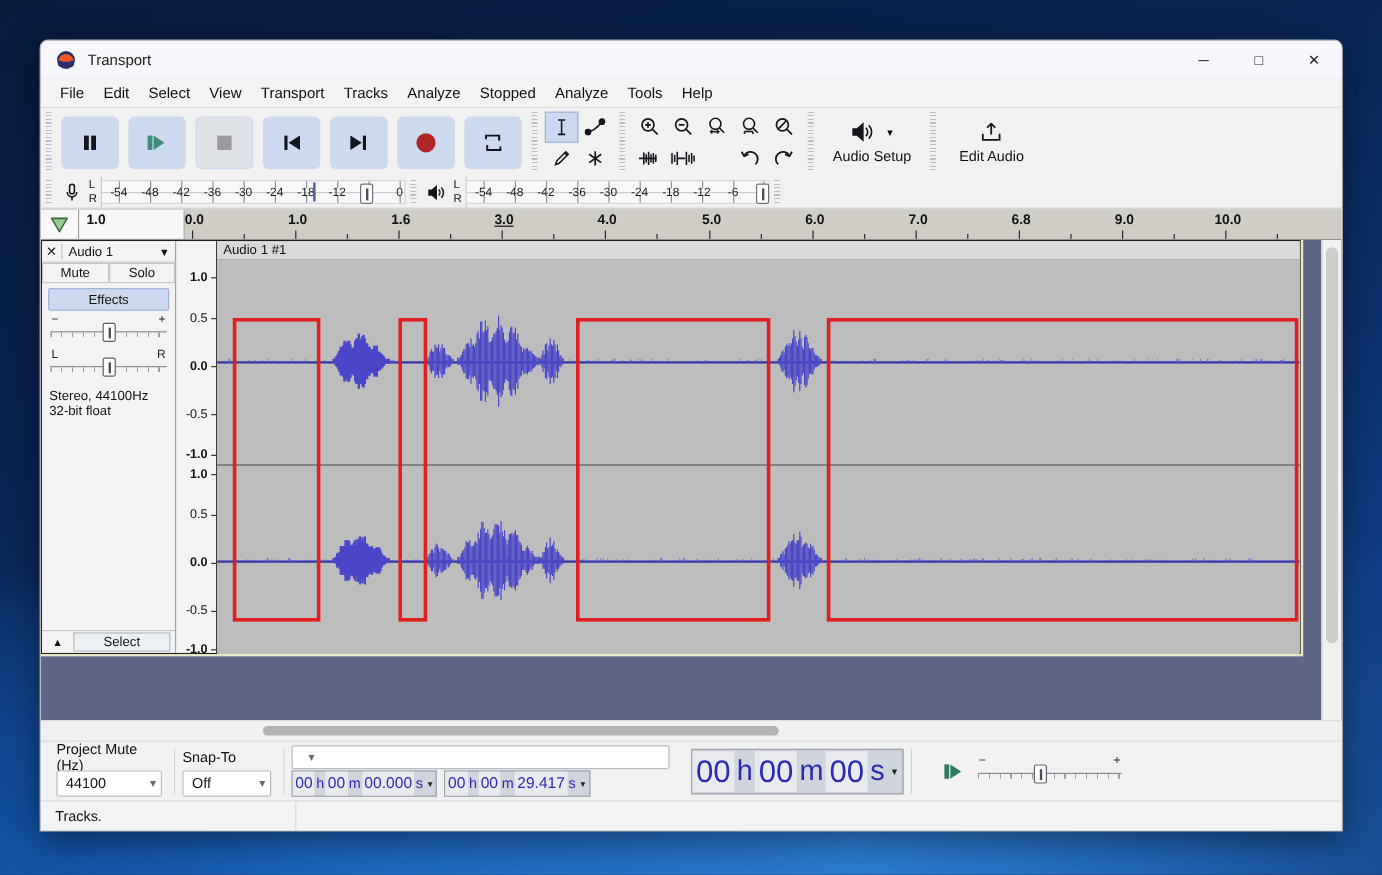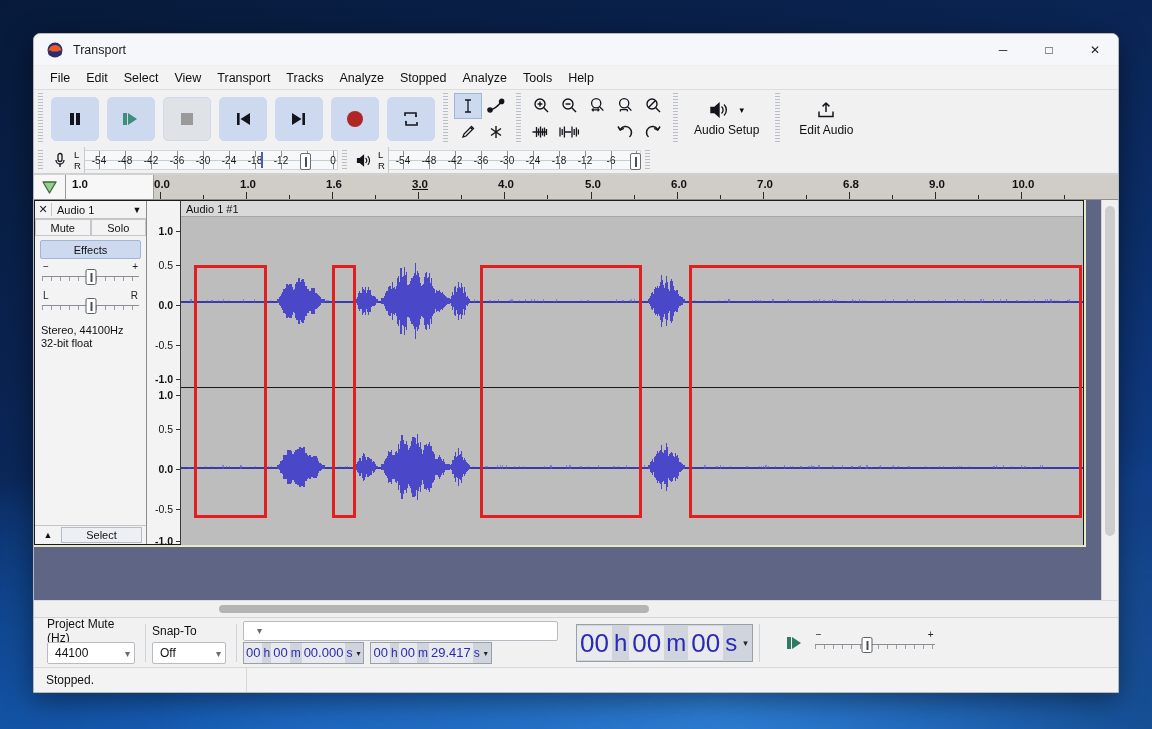--- a/index.html
+++ b/index.html
@@ -1459,17 +1459,17 @@
         <div class="sl-minus" style="top:0;">−</div>
         <div class="sl-plus" style="top:0;">+</div>
         <div class="sl-track" style="top:15px;"></div>
         <div class="sl-ticks" style="top:16px;"></div>
         <div class="sl-thumb" style="top:8px;left:44%;"></div>
       </div>
     </div>
   </div>
 
   <div id="statusbar">
-    <div class="sb-cell" style="width:212px;">Stopped.</div>
+    <div class="sb-cell" style="width:212px;">Tracks.</div>
     <div class="sb-div"></div>
     <div class="sb-cell" style="flex:1 1 auto;"></div>
   </div>
 </div>
 
 </body></html>

